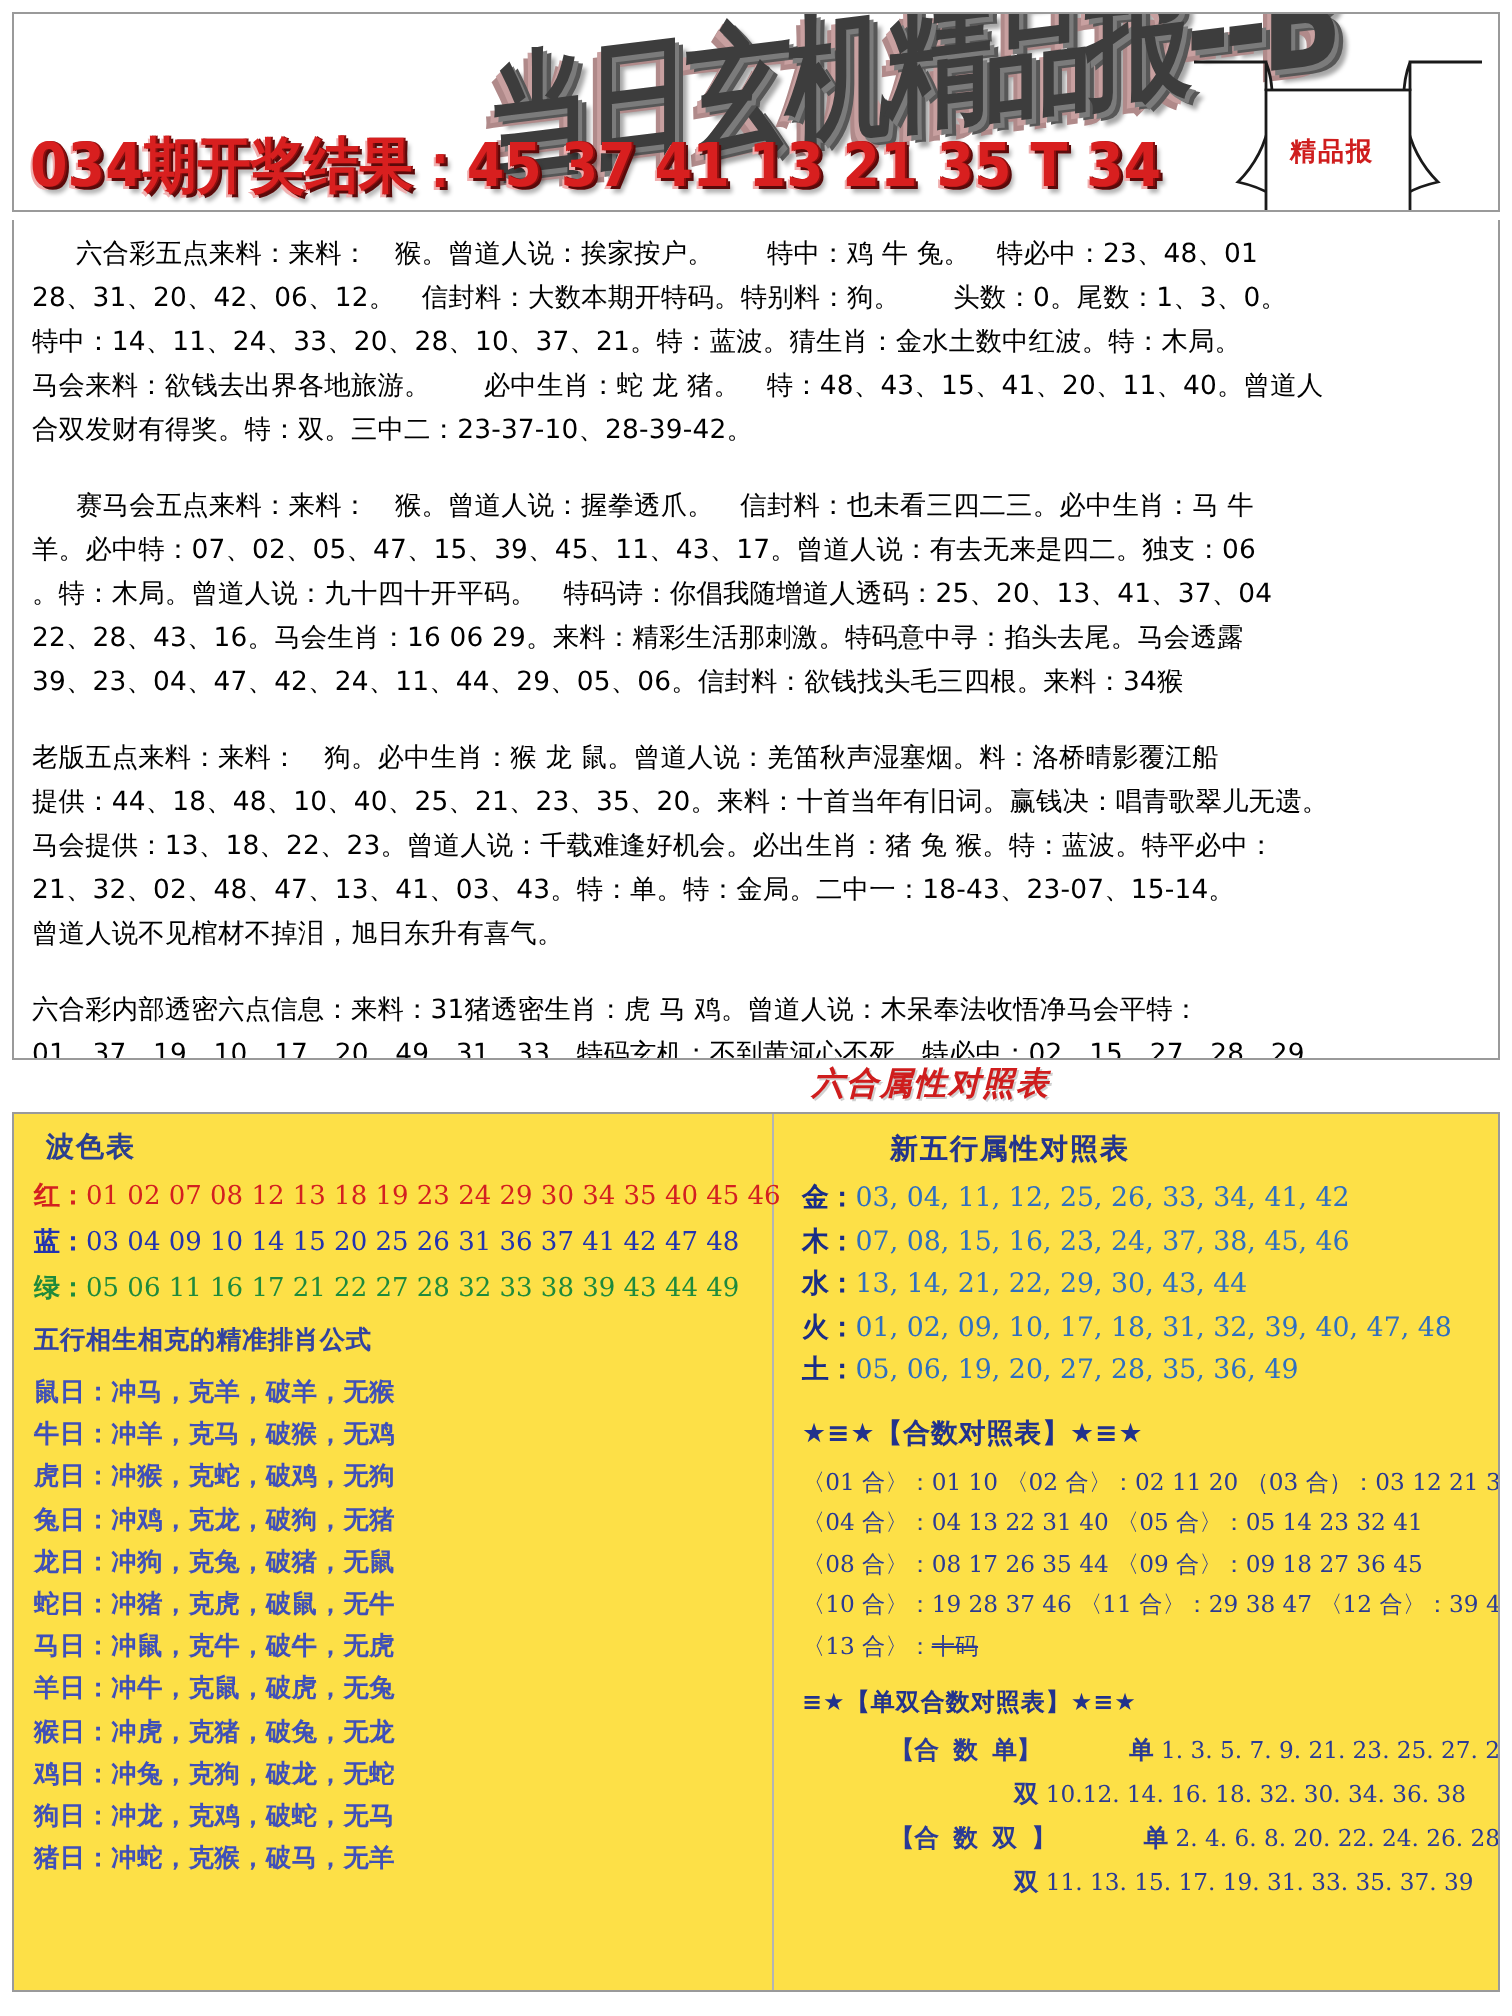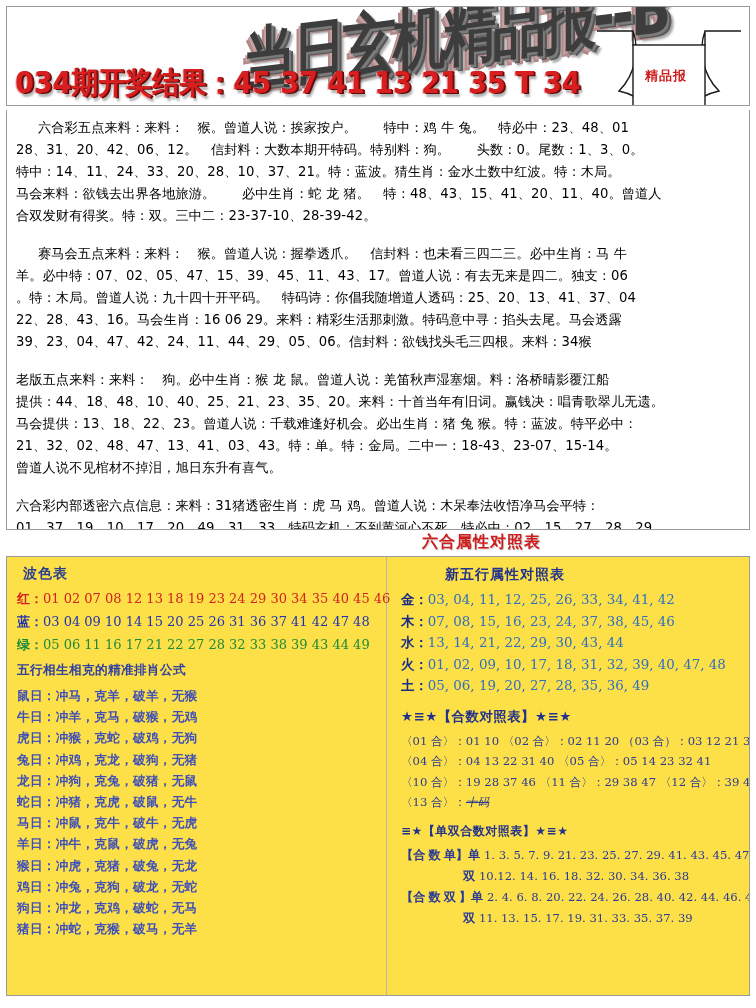--- a/index.html
+++ b/index.html
@@ -88,26 +88,27 @@
   .para-gap{height:16px;}
 
   
   .section-title-bar{
     margin:0 6px;
     height:26px;
     position:relative;
   }
   .section-title{
     position:absolute;
-    left:416px;top:2px;
+    left:400px;top:2px;
     font-size:16px;
     font-weight:bold;
     color:#cf1d1d;
     letter-spacing:1px;
     text-shadow:1px 1px 0 rgba(0,0,0,.18);
+    font-style:italic;
   }
 
   
   .bottom{
     margin:0 6px 0 6px;
     border:1px solid #9a9a9a;
     height:440px;
     box-sizing:border-box;
     display:flex;
     background:#fde047;
@@ -169,32 +170,32 @@
 
   .hs-title{
     font-size:13.4px;font-weight:bold;color:#22328c;
     margin:11px 0 5px 0;letter-spacing:.5px;white-space:nowrap;
   }
   .hs-row{
     font-size:11.6px;line-height:20.5px;color:#2a3a95;
     white-space:nowrap;
     font-family:"DejaVu Serif","Liberation Serif",serif;
   }
-  .hs-row .strike{text-decoration:line-through;font-style:italic;}
+  .hs-row .strike{text-decoration:line-through;}
 
   .ds-title{
     font-size:12px;font-weight:bold;color:#22328c;
     margin:10px 0 5px 0;letter-spacing:.5px;white-space:nowrap;
   }
   .ds-row{
     font-size:11.6px;line-height:21px;color:#2a3a95;
     white-space:nowrap;
     font-family:"DejaVu Serif","Liberation Serif",serif;
   }
-  .ds-row .tag{font-weight:bold;font-size:12.2px;font-family:Liberation Serif, serif;}
+  .ds-row .tag{font-weight:bold;font-size:12.2px;font-family:Liberation Mono, monospace;margin-left:44px;}
   .ds-row.sub{padding-left:62px;}
 </style>
 </head>
 <body>
 
 <div class="page">
 
   <div class="masthead">
     <div class="logo3d">当日玄机精品报--B</div>
     <div class="result-banner">034期开奖结果：45 37 41 13 21 35 T 34</div>
@@ -296,20 +297,21 @@
       <div class="wuxing-row">
         <span class="el">火：</span><span>01, 02, 09, 10, 17, 18, 31, 32, 39, 40, 47, 48</span>
       </div>
       <div class="wuxing-row">
         <span class="el">土：</span><span>05, 06, 19, 20, 27, 28, 35, 36, 49</span>
       </div>
 
       <div class="hs-title">★≡★【合数对照表】★≡★</div>
       <div class="hs-row">〈01 合〉：01 10 〈02 合〉：02 11 20 （03 合）：03 12 21 30</div>
       <div class="hs-row">〈04 合〉：04 13 22 31 40 〈05 合〉：05 14 23 32 41</div>
+      <div class="hs-row">〈08 合〉：08 17 26 35 44 〈09 合〉：09 18 27 36 45</div>
       <div class="hs-row">〈10 合〉：19 28 37 46 〈11 合〉：29 38 47 〈12 合〉：39 48</div>
       <div class="hs-row">
         <span>〈13 合〉：</span><span class="strike">十码</span>
       </div>
 
       <div class="ds-title">≡★【单双合数对照表】★≡★</div>
 
       <div class="ds-row">
         <span class="tag">【合 数 单】</span><span class="tag">单</span> <span>1. 3. 5. 7. 9. 21. 23. 25. 27. 29. 41. 43. 45. 47. 49.</span>
       </div>

